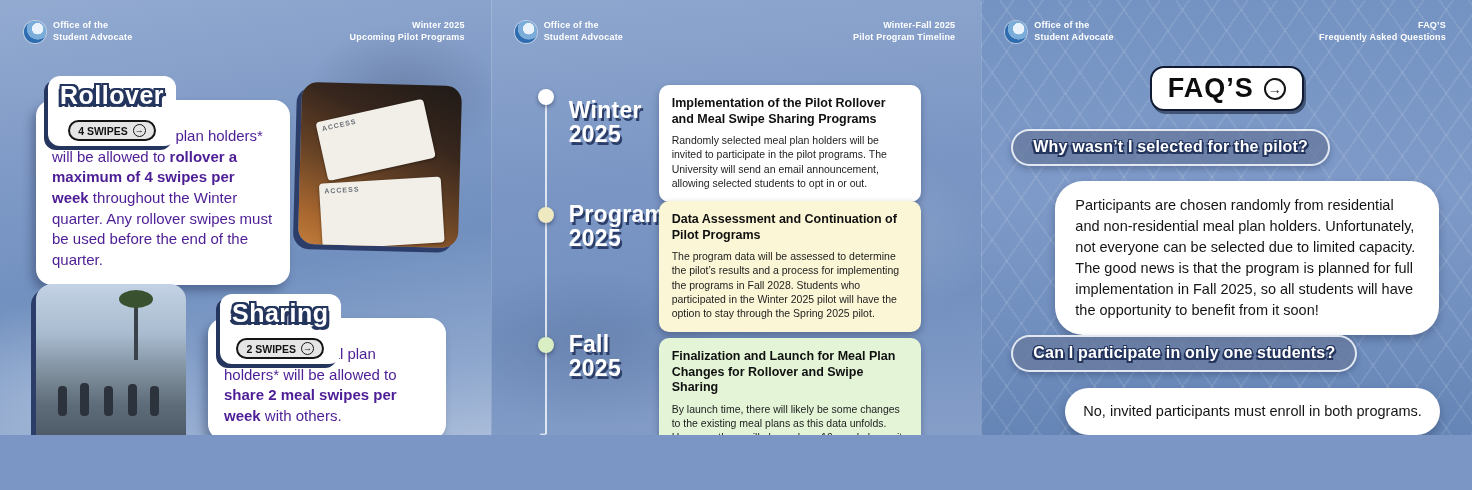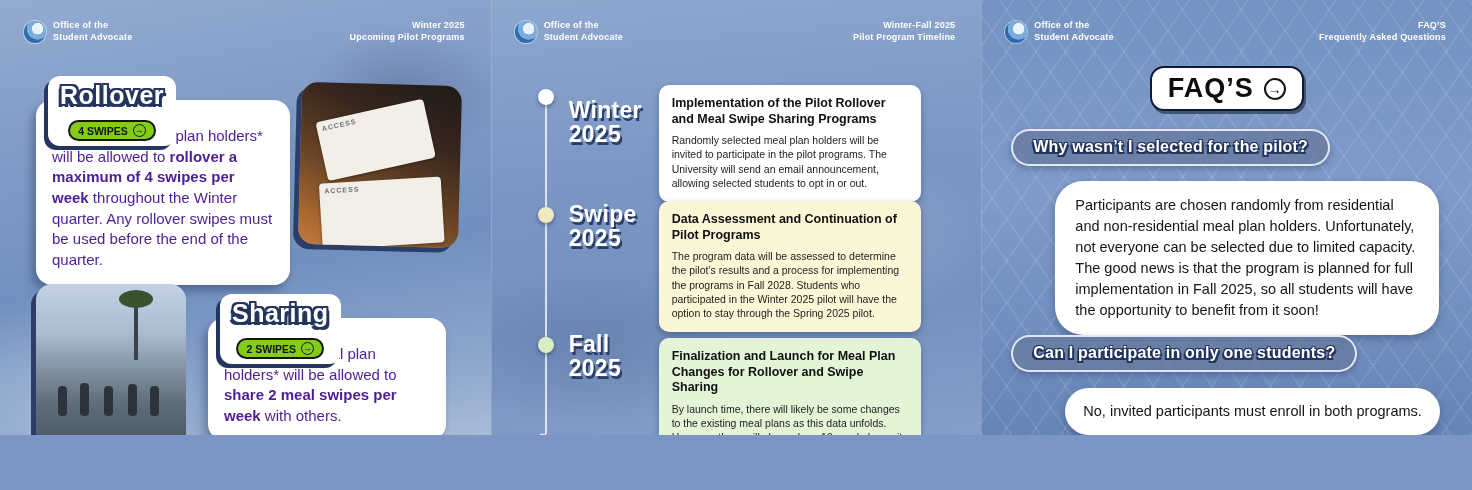--- a/index.html
+++ b/index.html
@@ -67,21 +67,21 @@
   .rollover-card { left:36px; top:100px; width:254px; padding:26px 16px 14px; }
   .sharing-card  { left:208px; top:318px; width:238px; padding:26px 16px 13px; }
   .program-pill {
     position:absolute; top:-24px; left:12px; background:#fff; border-radius:12px;
     padding:5px 12px; display:flex; align-items:center; gap:10px;
     box-shadow:-4px 4px 0 #24355e; white-space:nowrap;flex-direction:column;
   }
   .program-title { font-size:25px; font-weight:800; letter-spacing:0.5px; }
   .swipes-badge {
     display:inline-flex; align-items:center; gap:5px; border:2px solid #151515;
-    border-radius:999px; padding:2px 8px; font-size:10.5px; font-weight:700; color:#131313; background:#84cc16;
+    border-radius:999px; padding:2px 8px; font-size:10.5px; font-weight:700; color:#131313; background:#e5e5e5;
   }
   .arrow-circle {
     display:inline-flex; align-items:center; justify-content:center;
     width:13px; height:13px; border:1.5px solid #151515; border-radius:50%;
     font-size:9px; line-height:1; color:#151515;
   }
   .body-text { font-size:15px; line-height:1.38; color:#4c1d95; }
   .body-text b { font-weight:700; }
   .reminder-text { margin-top:9px; font-size:9px; line-height:1.3; color:#1e1e1e; }
 
@@ -228,21 +228,21 @@
     <span class="line">Winter</span>
     <span class="line">2025</span>
   </div>
   <div class="tl-card c0">
     <h3>Implementation of the Pilot Rollover and Meal Swipe Sharing Programs</h3>
     <p>Randomly selected meal plan holders will be invited to participate in the pilot programs. The University will send an email announcement, allowing selected students to opt in or out.</p>
   </div>
 
   <span class="dot d1"></span>
   <div class="season s1">
-    <span class="line">Swipe</span>
+    <span class="line">Program</span>
     <span class="line">2025</span>
   </div>
   <div class="tl-card c1">
     <h3>Data Assessment and Continuation of Pilot Programs</h3>
     <p>The program data will be assessed to determine the pilot’s results and a process for implementing the programs in Fall 2028. Students who participated in the Winter 2025 pilot will have the option to stay through the Spring 2025 pilot.</p>
   </div>
 
   <span class="dot d2"></span>
   <div class="season s2">
     <span class="line">Fall</span>

